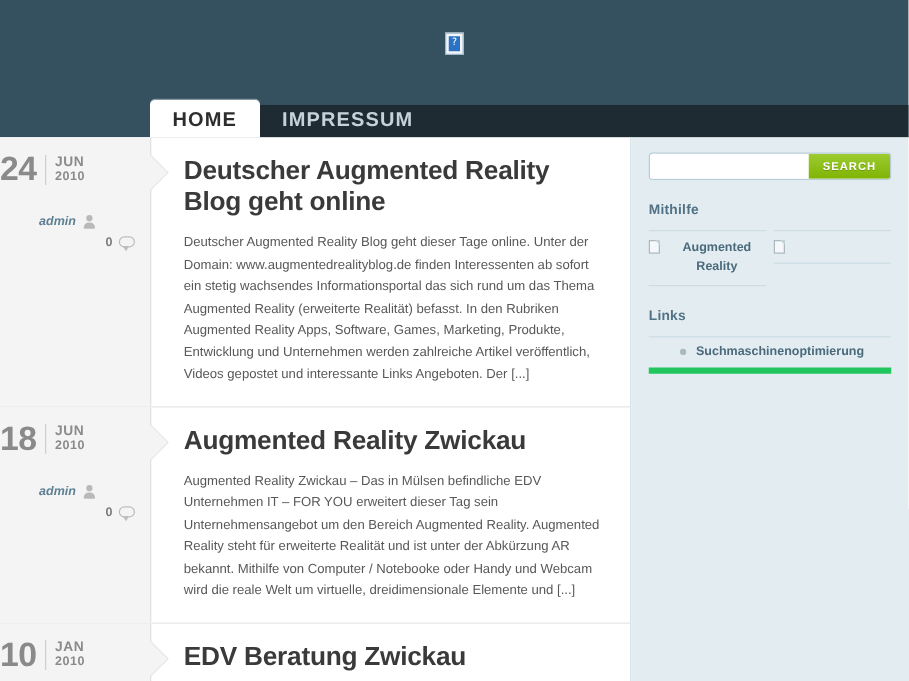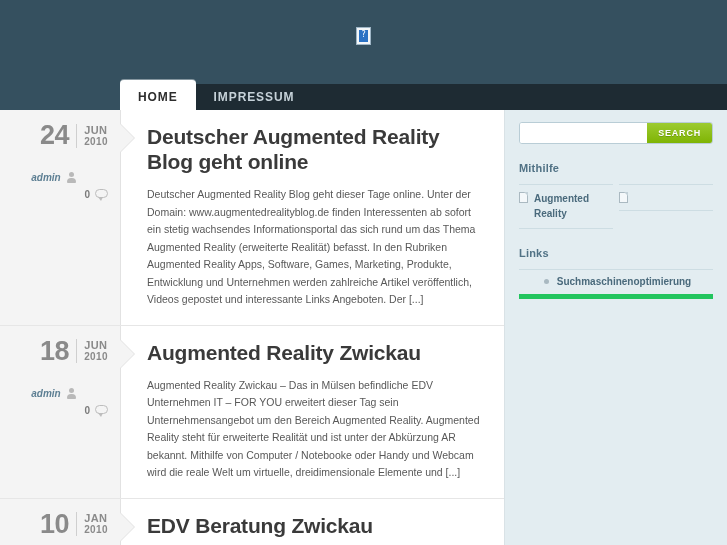--- a/index.html
+++ b/index.html
@@ -68,21 +68,21 @@
     margin: 0; padding: 0;
     height: 26px;
     display: flex;
     align-items: stretch;
   }
   .nav-item {
     display: flex;
     align-items: center;
     justify-content: center;
     padding: 0 18px;
-    font-size: 12px;
+    font-size: 16px;
     font-weight: bold;
     letter-spacing: 0.9px;
     color: #c6d2d9;
     cursor: pointer;
     height: 26px;
   }
   .nav-item.active {
     background: #ffffff;
     color: #2d2d2d;
     border-radius: 4px 4px 0 0;
@@ -147,21 +147,20 @@
     top: 13px;
     width: 0; height: 0;
     border-top: 15px solid transparent;
     border-bottom: 15px solid transparent;
     border-left: 15px solid #e2e2e2;
     z-index: 1;
   }
   .date-line {
     display: flex;
     align-items: center;
-    justify-content: flex-end;
     line-height: 1;
   }
   .date-day {
     font-size: 27px;
     font-weight: bold;
     color: #8a8a8a;
     letter-spacing: -0.5px;
     padding-right: 7px;
   }
   .date-my {
@@ -309,20 +308,21 @@
   .widget-title {
     font-size: 11px;
     font-weight: bold;
     color: #517285;
     margin: 0 0 10px 0;
     letter-spacing: 0.2px;
   }
   .widget-grid {
     display: flex;
     gap: 6px;
+    text-align: center;
   }
   .widget-col { flex: 1; min-width: 0; }
   .widget-entry {
     border-top: 1px solid #cddde3;
     border-bottom: 1px solid #cddde3;
     padding: 6px 0 7px 0;
     display: flex;
     gap: 6px;
     align-items: flex-start;
     cursor: pointer;

